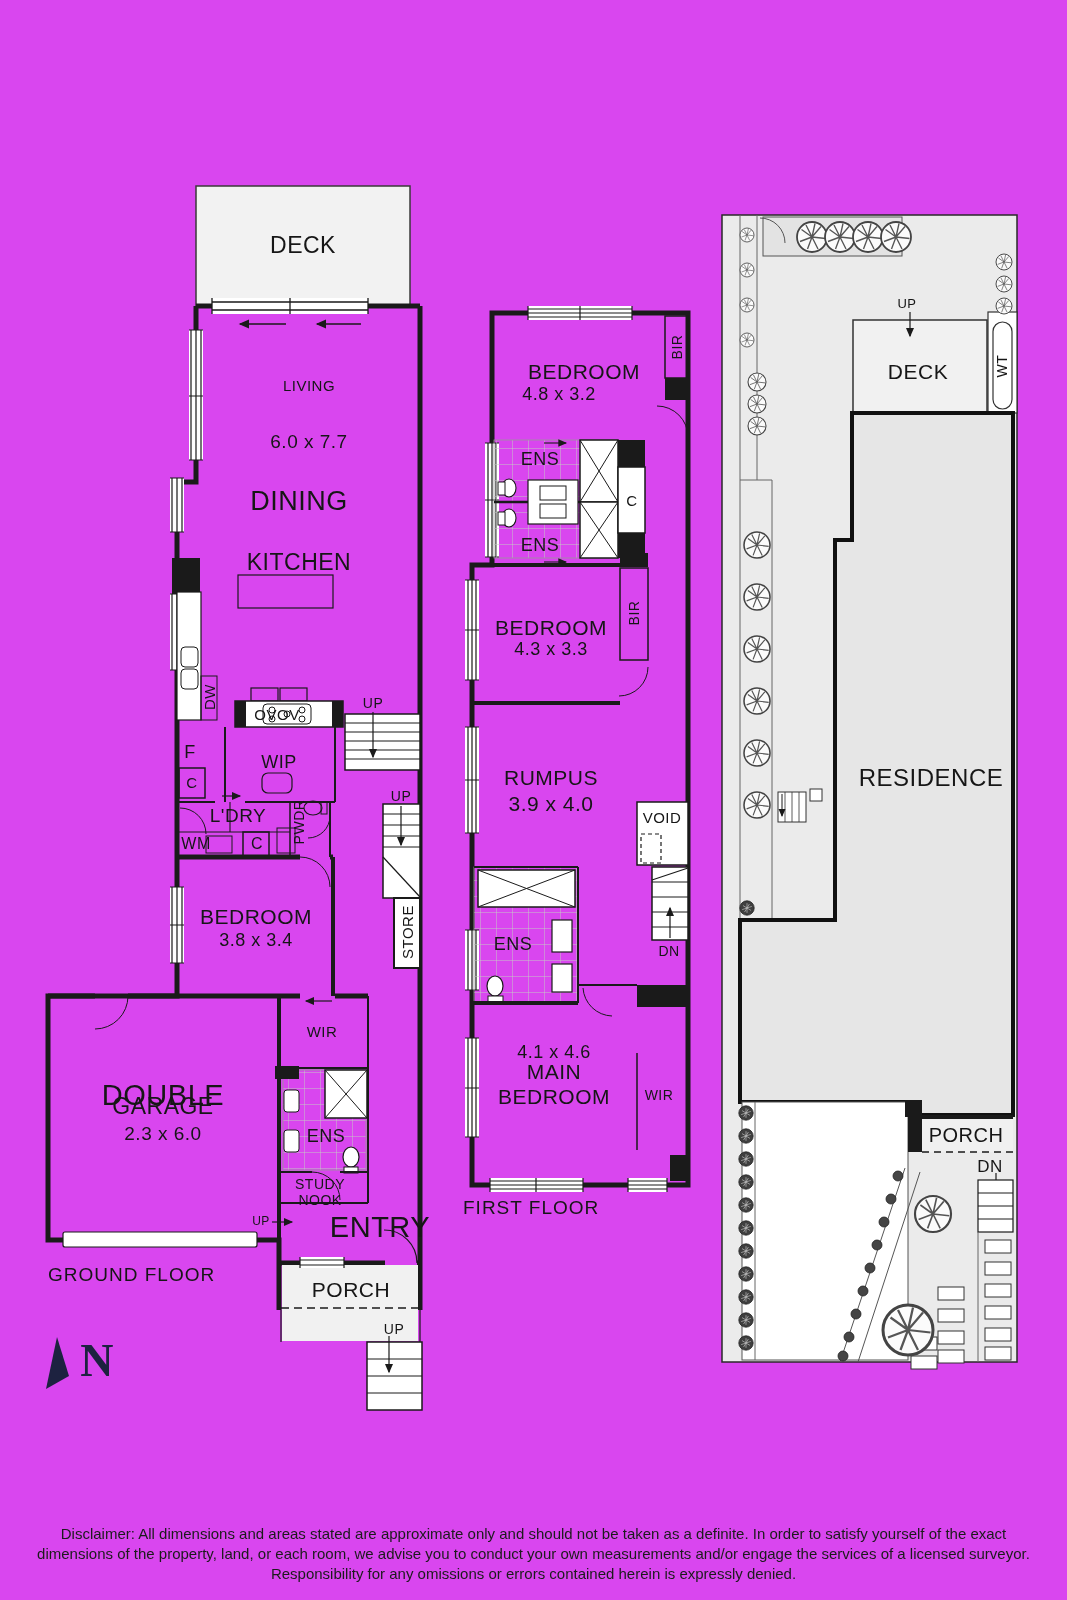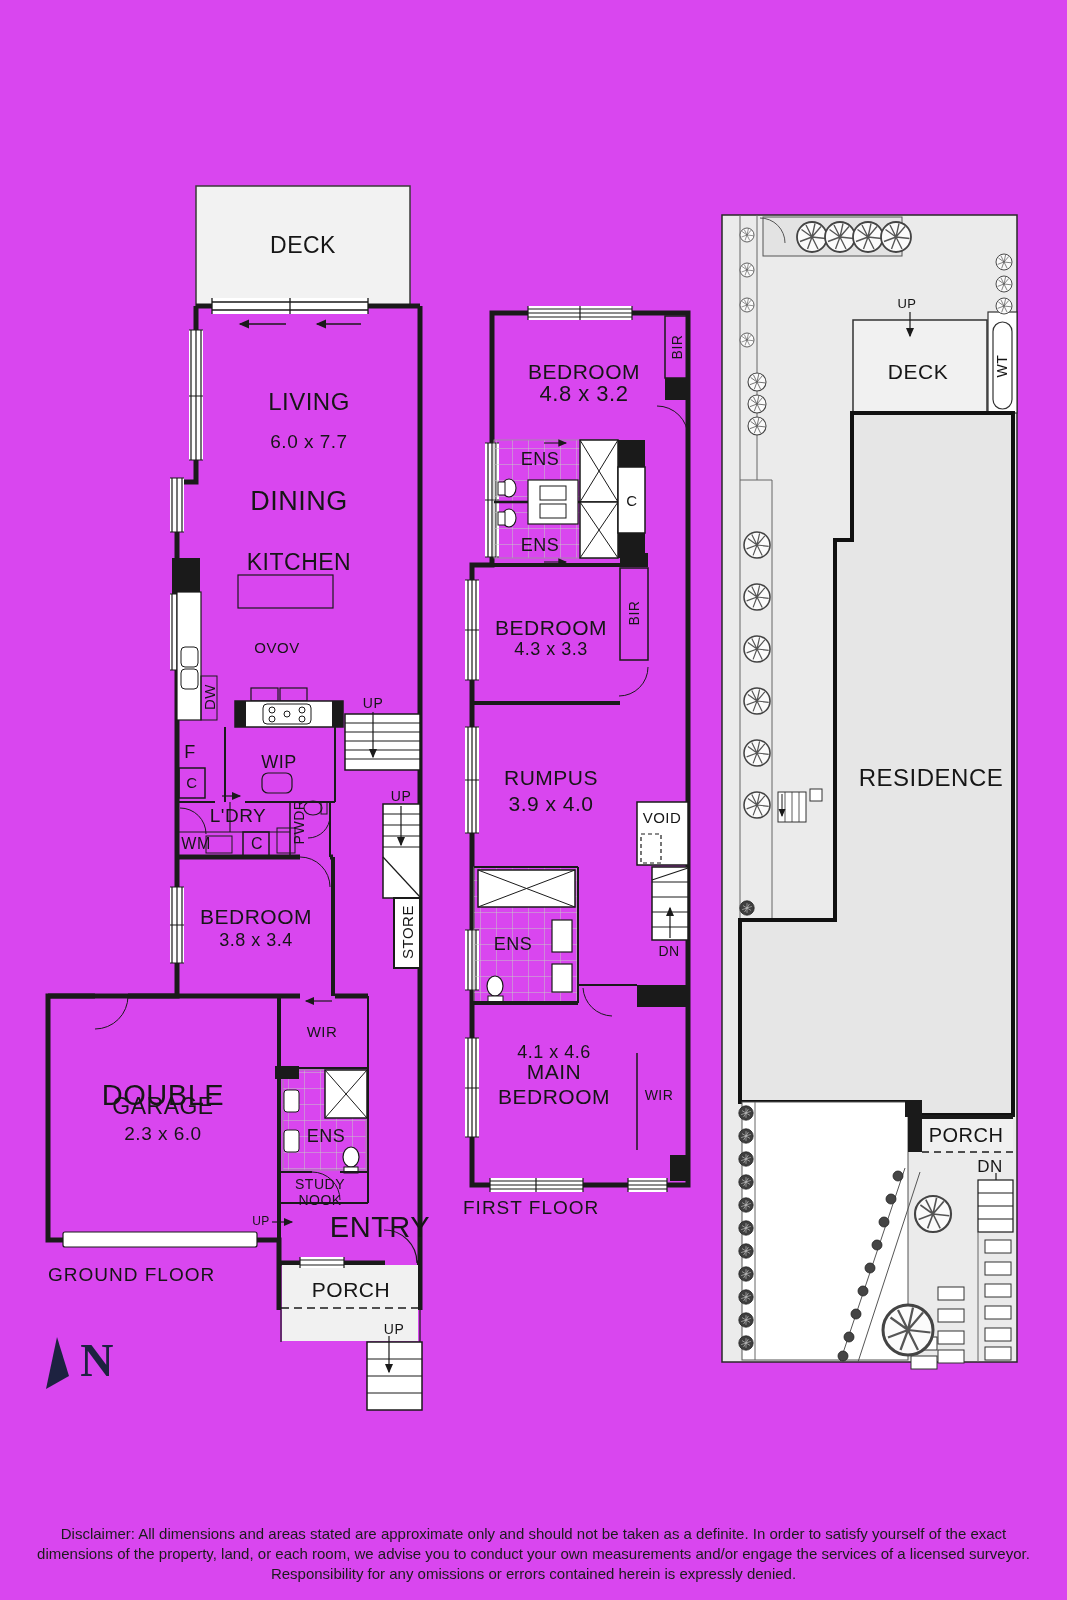--- a/index.html
+++ b/index.html
@@ -334,25 +334,25 @@
       <use href="#dtree" transform="translate(746,1297) scale(0.8)"></use>
       <use href="#dtree" transform="translate(746,1320) scale(0.8)"></use>
       <use href="#dtree" transform="translate(746,1343) scale(0.8)"></use>
       <use href="#tree" transform="translate(933,1214) scale(1.8)"></use>
       <use href="#tree" transform="translate(908,1330) scale(2.5)"></use>
     </g>
   </g>
 </svg>
 
 <div class="lb" style="left:303px;top:245px;font-size:23px">DECK</div>
-<div class="lb" style="left:309px;top:402px;font-size:24px">LIVING</div>
+<div class="lb" style="left:309px;top:385px;font-size:15px">LIVING</div>
 <div class="lb" style="left:309px;top:441px;font-size:19px">6.0 x 7.7</div>
 <div class="lb" style="left:299px;top:501px;font-size:27px">DINING</div>
 <div class="lb" style="left:299px;top:562px;font-size:23px">KITCHEN</div>
-<div class="lb" style="left:277px;top:647px;font-size:15px">OVOV</div>
+<div class="lb" style="left:277px;top:714px;font-size:15px">OVOV</div>
 <div class="lb rot" style="left:209px;top:697px;font-size:15px">DW</div>
 <div class="lb" style="left:373px;top:703px;font-size:14px">UP</div>
 <div class="lb" style="left:190px;top:752px;font-size:18px">F</div>
 <div class="lb" style="left:279px;top:762px;font-size:18px">WIP</div>
 <div class="lb" style="left:192px;top:782px;font-size:15px">C</div>
 <div class="lb" style="left:238px;top:815px;font-size:19px">L'DRY</div>
 <div class="lb rot" style="left:299px;top:822px;font-size:14px">PWDR</div>
 <div class="lb" style="left:196px;top:844px;font-size:16px">WM</div>
 <div class="lb" style="left:257px;top:844px;font-size:16px">C</div>
 <div class="lb" style="left:401px;top:796px;font-size:14px">UP</div>
@@ -367,21 +367,21 @@
 <div class="lb" style="left:320px;top:1184px;font-size:14px">STUDY</div>
 <div class="lb" style="left:320px;top:1200px;font-size:14px">NOOK</div>
 <div class="lb" style="left:261px;top:1221px;font-size:12px">UP</div>
 <div class="lb" style="left:380px;top:1227px;font-size:29px">ENTRY</div>
 <div class="lb tl" style="left:48px;top:1274px;font-size:19px">GROUND FLOOR</div>
 <div class="lb" style="left:351px;top:1289px;font-size:21px">PORCH</div>
 <div class="lb" style="left:394px;top:1329px;font-size:14px">UP</div>
 <div class="lb compass" style="left:97px;top:1361px;font-size:46px">N</div>
 
 <div class="lb" style="left:584px;top:371px;font-size:21px">BEDROOM</div>
-<div class="lb" style="left:584px;top:394px;font-size:22px">4.8 x 3.2</div>
+<div class="lb" style="left:559px;top:394px;font-size:18px">4.8 x 3.2</div>
 <div class="lb rot" style="left:677px;top:347px;font-size:14px">BIR</div>
 <div class="lb" style="left:540px;top:459px;font-size:18px">ENS</div>
 <div class="lb" style="left:632px;top:500px;font-size:15px">C</div>
 <div class="lb" style="left:540px;top:545px;font-size:18px">ENS</div>
 <div class="lb" style="left:551px;top:627px;font-size:21px">BEDROOM</div>
 <div class="lb" style="left:551px;top:649px;font-size:18px">4.3 x 3.3</div>
 <div class="lb rot" style="left:634px;top:613px;font-size:14px">BIR</div>
 <div class="lb" style="left:551px;top:777px;font-size:21px">RUMPUS</div>
 <div class="lb" style="left:551px;top:803px;font-size:21px">3.9 x 4.0</div>
 <div class="lb" style="left:662px;top:817px;font-size:15px">VOID</div>

